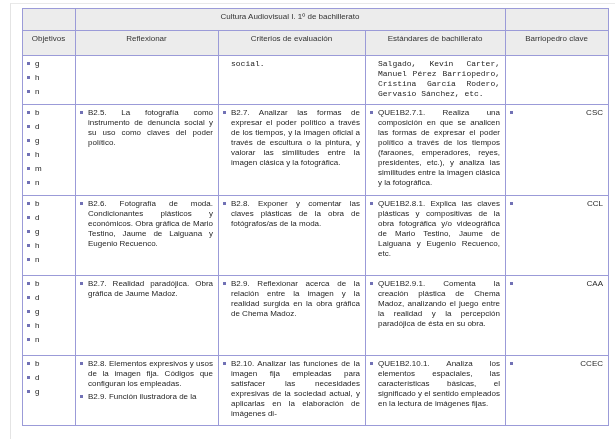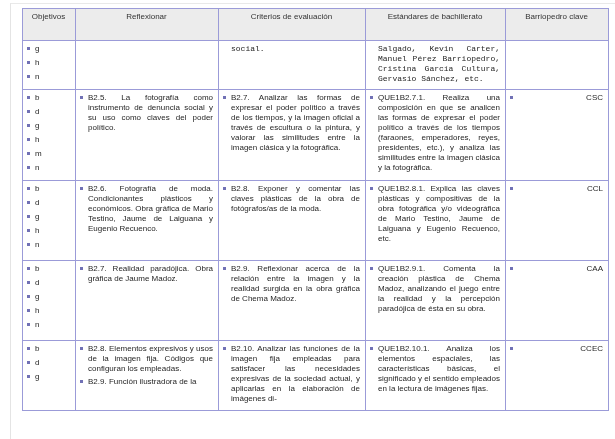--- a/index.html
+++ b/index.html
@@ -17,21 +17,21 @@
   }
   table.curr td{
     border:1px solid #9b9bd8;vertical-align:top;overflow:hidden;
     font-size:8px;line-height:10px;padding:3px 5px 3px 4px;
   }
   td.hdr{
     background:#ececec;text-align:center;vertical-align:middle;
     color:#333;padding:2px 3px;
   }
   tr.title-row{height:22px;}
-  tr.head-row{height:32px;border-radius:9px;}
+  tr.head-row{height:25px;border-radius:9px;}
   tr.r0{height:43px;}
   tr.r1{height:89px;}
   tr.r2{height:80px;}
   tr.r3{height:80px;}
   tr.r4{height:61px;}
   .li{display:flex;margin-bottom:3px;}
   .sq{flex:none;width:3px;height:3px;background:#7171b5;margin:3px 5px 0 0;}
   .t{flex:1;text-align:justify;hyphens:auto;}
   .cont{text-align:justify;hyphens:auto;padding-left:8px;font-family:Liberation Mono, monospace;}
   td.obj-cell{padding-left:5px;}
@@ -47,20 +47,25 @@
 <table class="curr">
   <colgroup>
     <col style="width:53px">
       <col style="width:143px">
       <col style="width:147px">
       <col style="width:140px">
       <col style="width:103px">
   </colgroup>
 
   <tbody>
+      <tr class="title-row">
+    <td class="hdr"></td>
+    <td class="hdr" colspan="3">Cultura Audiovisual I. 1º de bachillerato</td>
+    <td class="hdr"></td>
+  </tr>
 
   <tr class="head-row">
     <td class="hdr">Objetivos</td>
     <td class="hdr">Reflexionar</td>
     <td class="hdr">Criterios de evaluación</td>
     <td class="hdr">Estándares de bachillerato</td>
     <td class="hdr">Barriopedro clave</td>
   </tr>
 
   <tr class="r0">
@@ -76,21 +81,21 @@
       <div class="li">
             <span class="sq"></span>
             <span class="t">n</span>
           </div>
     </td>
     <td></td>
     <td>
       <div class="cont">social.</div>
     </td>
     <td>
-      <div class="cont">Salgado, Kevin Carter, Manuel Pérez Barriopedro, Cristina García Cultura, Gervasio Sánchez, etc.</div>
+      <div class="cont">Salgado, Kevin Carter, Manuel Pérez Barriopedro, Cristina García Rodero, Gervasio Sánchez, etc.</div>
     </td>
     <td class="comp"></td>
   </tr>
 
   <tr class="r1">
     <td class="obj-cell obj">
       <div class="li">
             <span class="sq"></span>
             <span class="t">b</span>
           </div>

